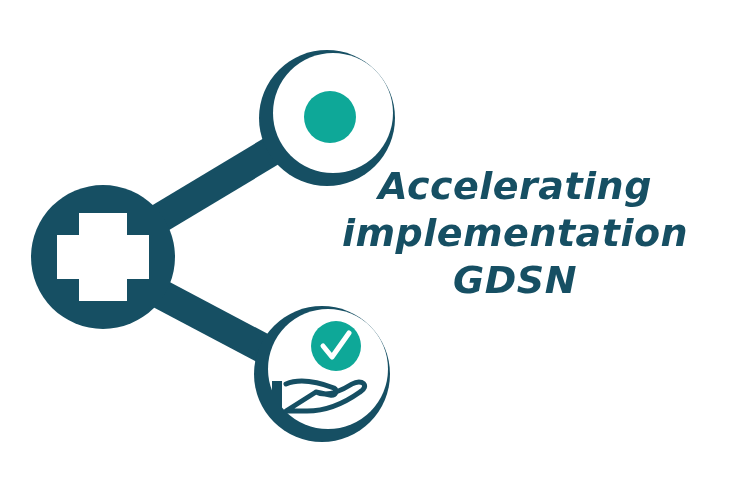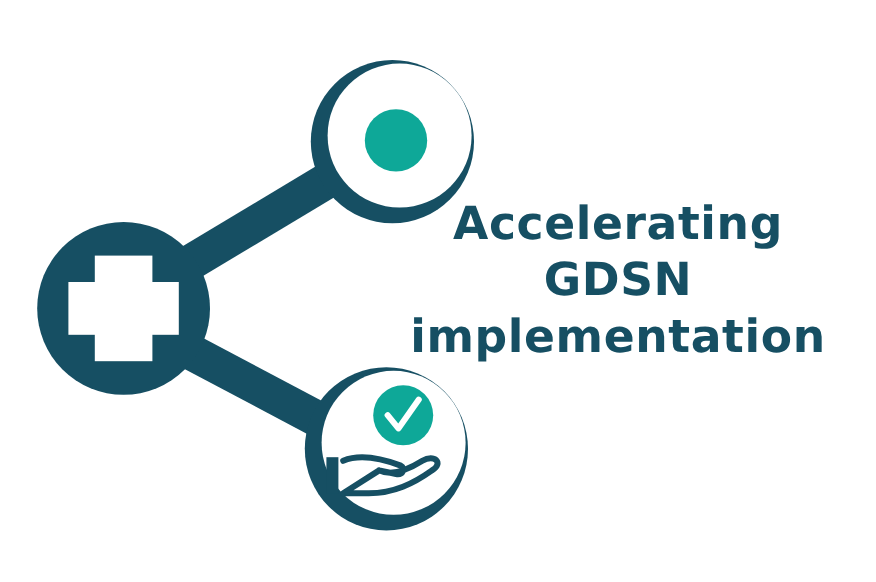--- a/index.html
+++ b/index.html
@@ -9,21 +9,21 @@
     .title {
       position: absolute;
       left: 330px; top: 163px; width: 370px;
       text-align: center;
       font-family: "DejaVu Sans", sans-serif;
       font-weight: bold;
       font-size: 38px;
       line-height: 47px;
       letter-spacing: 0.5px;
     }
-    .title span { display: block; }
+    .title span { display: block; font-style: italic; }
   </style>
 </head>
 <body>
 
 <div class="stage">
   <svg class="art" width="730" height="485" viewBox="0 0 730 485">
 
     <line x1="115" y1="245" x2="290" y2="140" stroke="#164f63" stroke-width="30" stroke-linecap="butt"></line>
     <line x1="115" y1="270" x2="285" y2="360" stroke="#164f63" stroke-width="30" stroke-linecap="butt"></line>
 
@@ -52,16 +52,16 @@
         <rect x="272" y="381" width="10" height="30" fill="#164f63"></rect>
         <path d="M286,384 C300,378 318,382 334,388 C338,390 336,396 330,395 L316,392
                  M316,392 C324,396 336,394 352,384 C362,378 370,386 360,392
                  C346,402 328,412 304,411 L286,411 Z" fill="none" stroke="#164f63" stroke-width="5" stroke-linejoin="round" stroke-linecap="round"></path>
       </g>
     </g>
   </svg>
 
   <div class="title">
     <span style="color:#164f63">Accelerating</span>
+    <span style="color:#164f63">implementation</span>
     <span style="color:#164f63">GDSN</span>
-    <span style="color:#164f63">implementation</span>
   </div>
 </div>
 
 </body></html>

